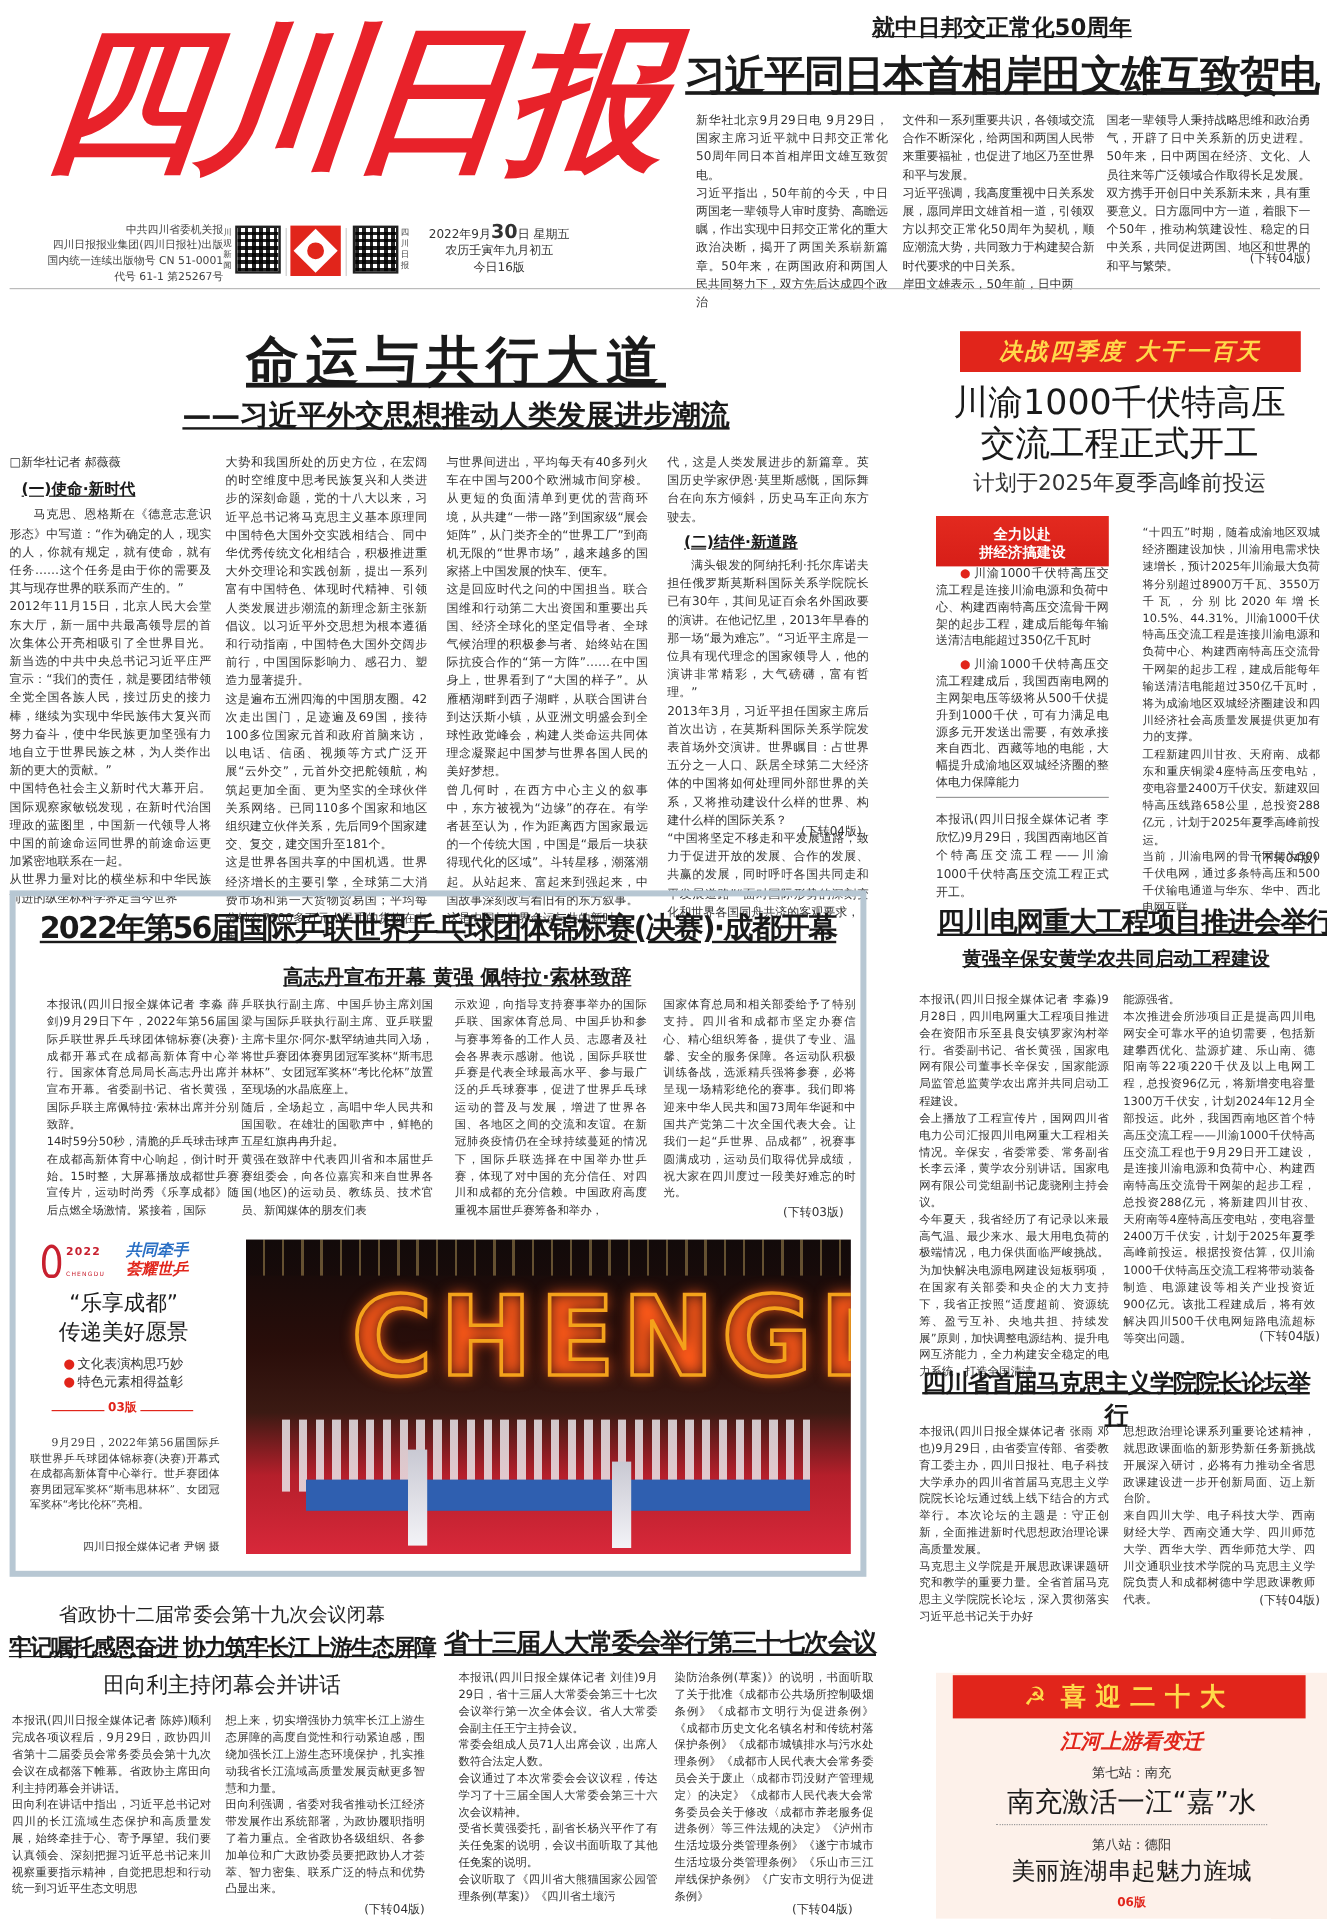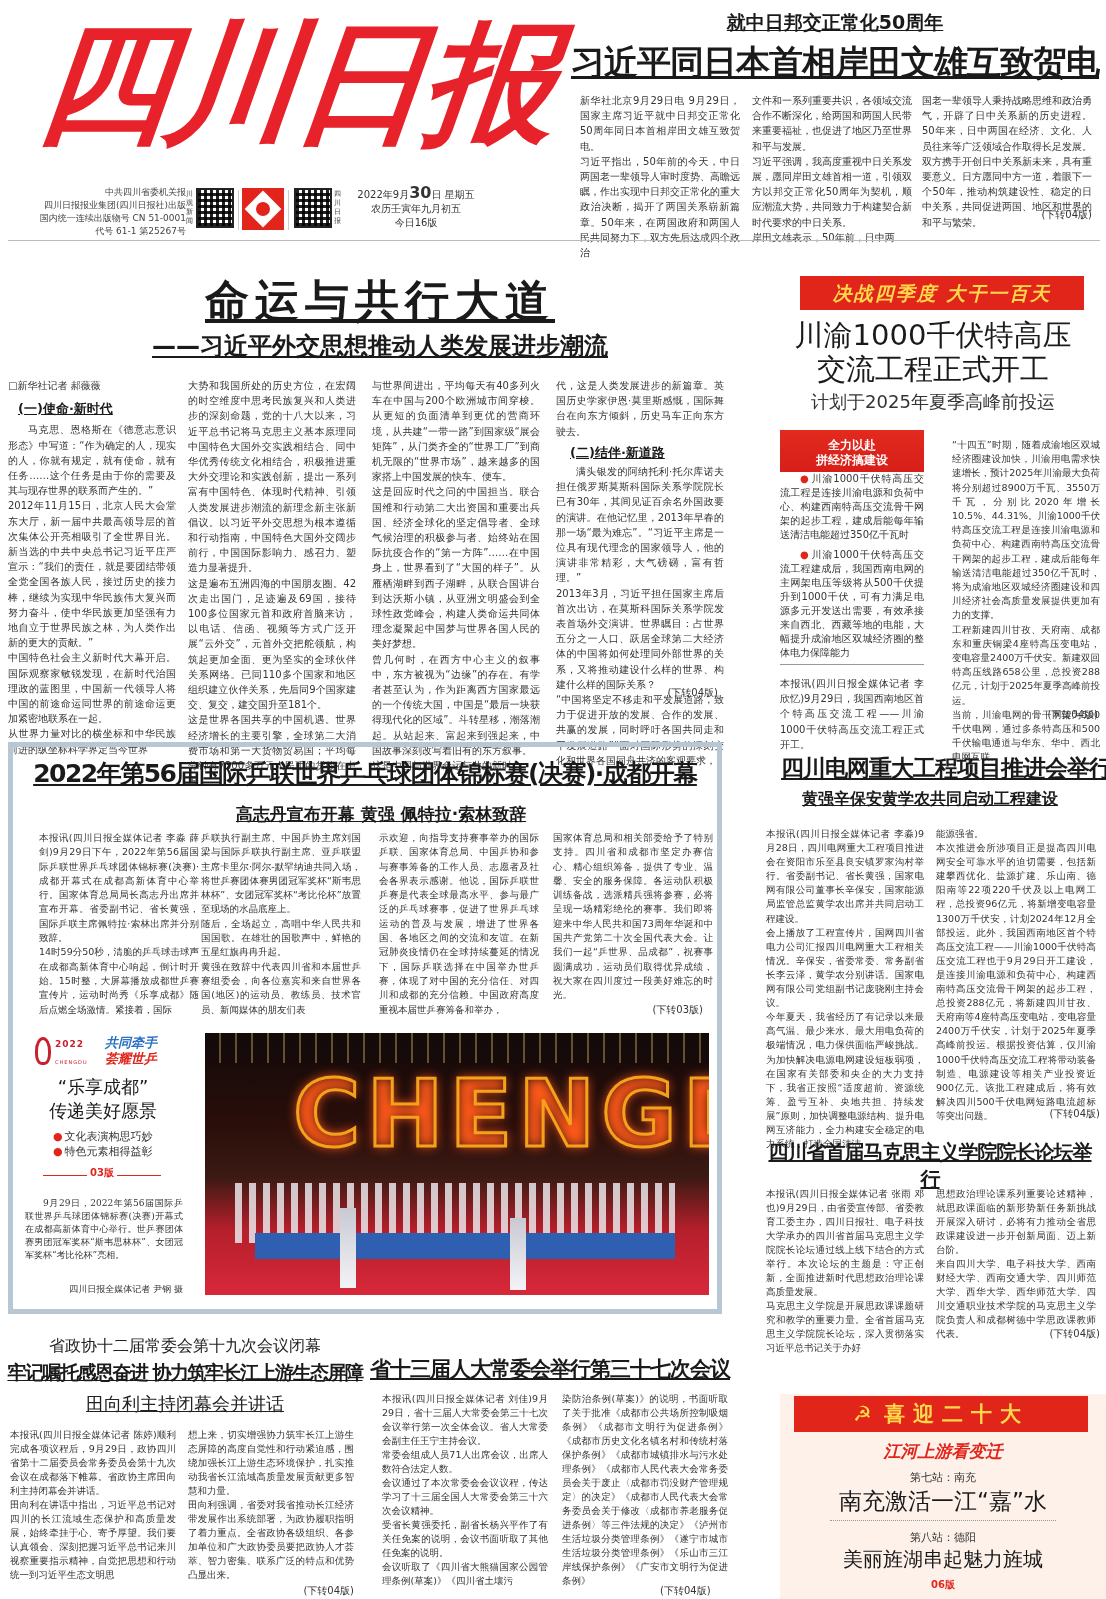--- a/index.html
+++ b/index.html
@@ -181,21 +181,21 @@
   <div class="abs body-text" style="left:6px;top:52px;width:158px;white-space:pre-line;font-size:9.5px;line-height:14px;">本报讯(四川日报全媒体记者 张雨 邓也)9月29日，由省委宣传部、省委教育工委主办，四川日报社、电子科技大学承办的四川省首届马克思主义学院院长论坛通过线上线下结合的方式举行。本次论坛的主题是：守正创新，全面推进新时代思想政治理论课高质量发展。
 马克思主义学院是开展思政课课题研究和教学的重要力量。全省首届马克思主义学院院长论坛，深入贯彻落实习近平总书记关于办好</div>
   <div class="abs body-text" style="left:176px;top:52px;width:160px;white-space:pre-line;font-size:9.5px;line-height:14px;">思想政治理论课系列重要论述精神，就思政课面临的新形势新任务新挑战开展深入研讨，必将有力推动全省思政课建设进一步开创新局面、迈上新台阶。
 来自四川大学、电子科技大学、西南财经大学、西南交通大学、四川师范大学、西华大学、西华师范大学、四川交通职业技术学院的马克思主义学院负责人和成都树德中学思政课教师代表。</div>
   <div class="abs cont" style="right:0;top:192px;">(下转04版)</div>
 </div>
 
 <div class="abs" style="left:0;top:1330px;width:370px;height:269px;">
   <div class="abs" style="left:0;top:6px;width:370px;text-align:center;font-size:16px;color:#222;">省政协十二届常委会第十九次会议闭幕</div>
   <div class="abs hb" style="left:0;top:30px;width:370px;text-align:center;font-size:19px;letter-spacing:-1.5px;">牢记嘱托感恩奋进 协力筑牢长江上游生态屏障</div>
-  <div class="abs" style="left:0;top:62px;width:370px;text-align:center;font-size:18px;color:#222;text-decoration:underline;">田向利主持闭幕会并讲话</div>
+  <div class="abs" style="left:0;top:62px;width:370px;text-align:center;font-size:18px;color:#222;">田向利主持闭幕会并讲话</div>
   <div class="abs body-text" style="left:10px;top:98px;width:166px;white-space:pre-line;font-size:9.5px;line-height:14px;">本报讯(四川日报全媒体记者 陈婷)顺利完成各项议程后，9月29日，政协四川省第十二届委员会常务委员会第十九次会议在成都落下帷幕。省政协主席田向利主持闭幕会并讲话。
 田向利在讲话中指出，习近平总书记对四川的长江流域生态保护和高质量发展，始终牵挂于心、寄予厚望。我们要认真领会、深刻把握习近平总书记来川视察重要指示精神，自觉把思想和行动统一到习近平生态文明思</div>
   <div class="abs body-text" style="left:188px;top:98px;width:166px;white-space:pre-line;font-size:9.5px;line-height:14px;">想上来，切实增强协力筑牢长江上游生态屏障的高度自觉性和行动紧迫感，围绕加强长江上游生态环境保护，扎实推动我省长江流域高质量发展贡献更多智慧和力量。
 田向利强调，省委对我省推动长江经济带发展作出系统部署，为政协履职指明了着力重点。全省政协各级组织、各参加单位和广大政协委员要把政协人才荟萃、智力密集、联系广泛的特点和优势凸显出来。</div>
   <div class="abs cont" style="right:16px;top:254px;">(下转04版)</div>
 </div>
 
 <div class="abs" style="left:370px;top:1330px;width:390px;height:269px;">
   <div class="abs hb" style="left:0;top:14px;width:360px;text-align:center;font-size:21px;letter-spacing:-1px;margin-top:11px;">省十三届人大常委会举行第三十七次会议</div>
   <div class="abs body-text" style="left:12px;top:62px;width:166px;white-space:pre-line;font-size:9.5px;line-height:14px;">本报讯(四川日报全媒体记者 刘佳)9月29日，省十三届人大常委会第三十七次会议举行第一次全体会议。省人大常委会副主任王宁主持会议。

